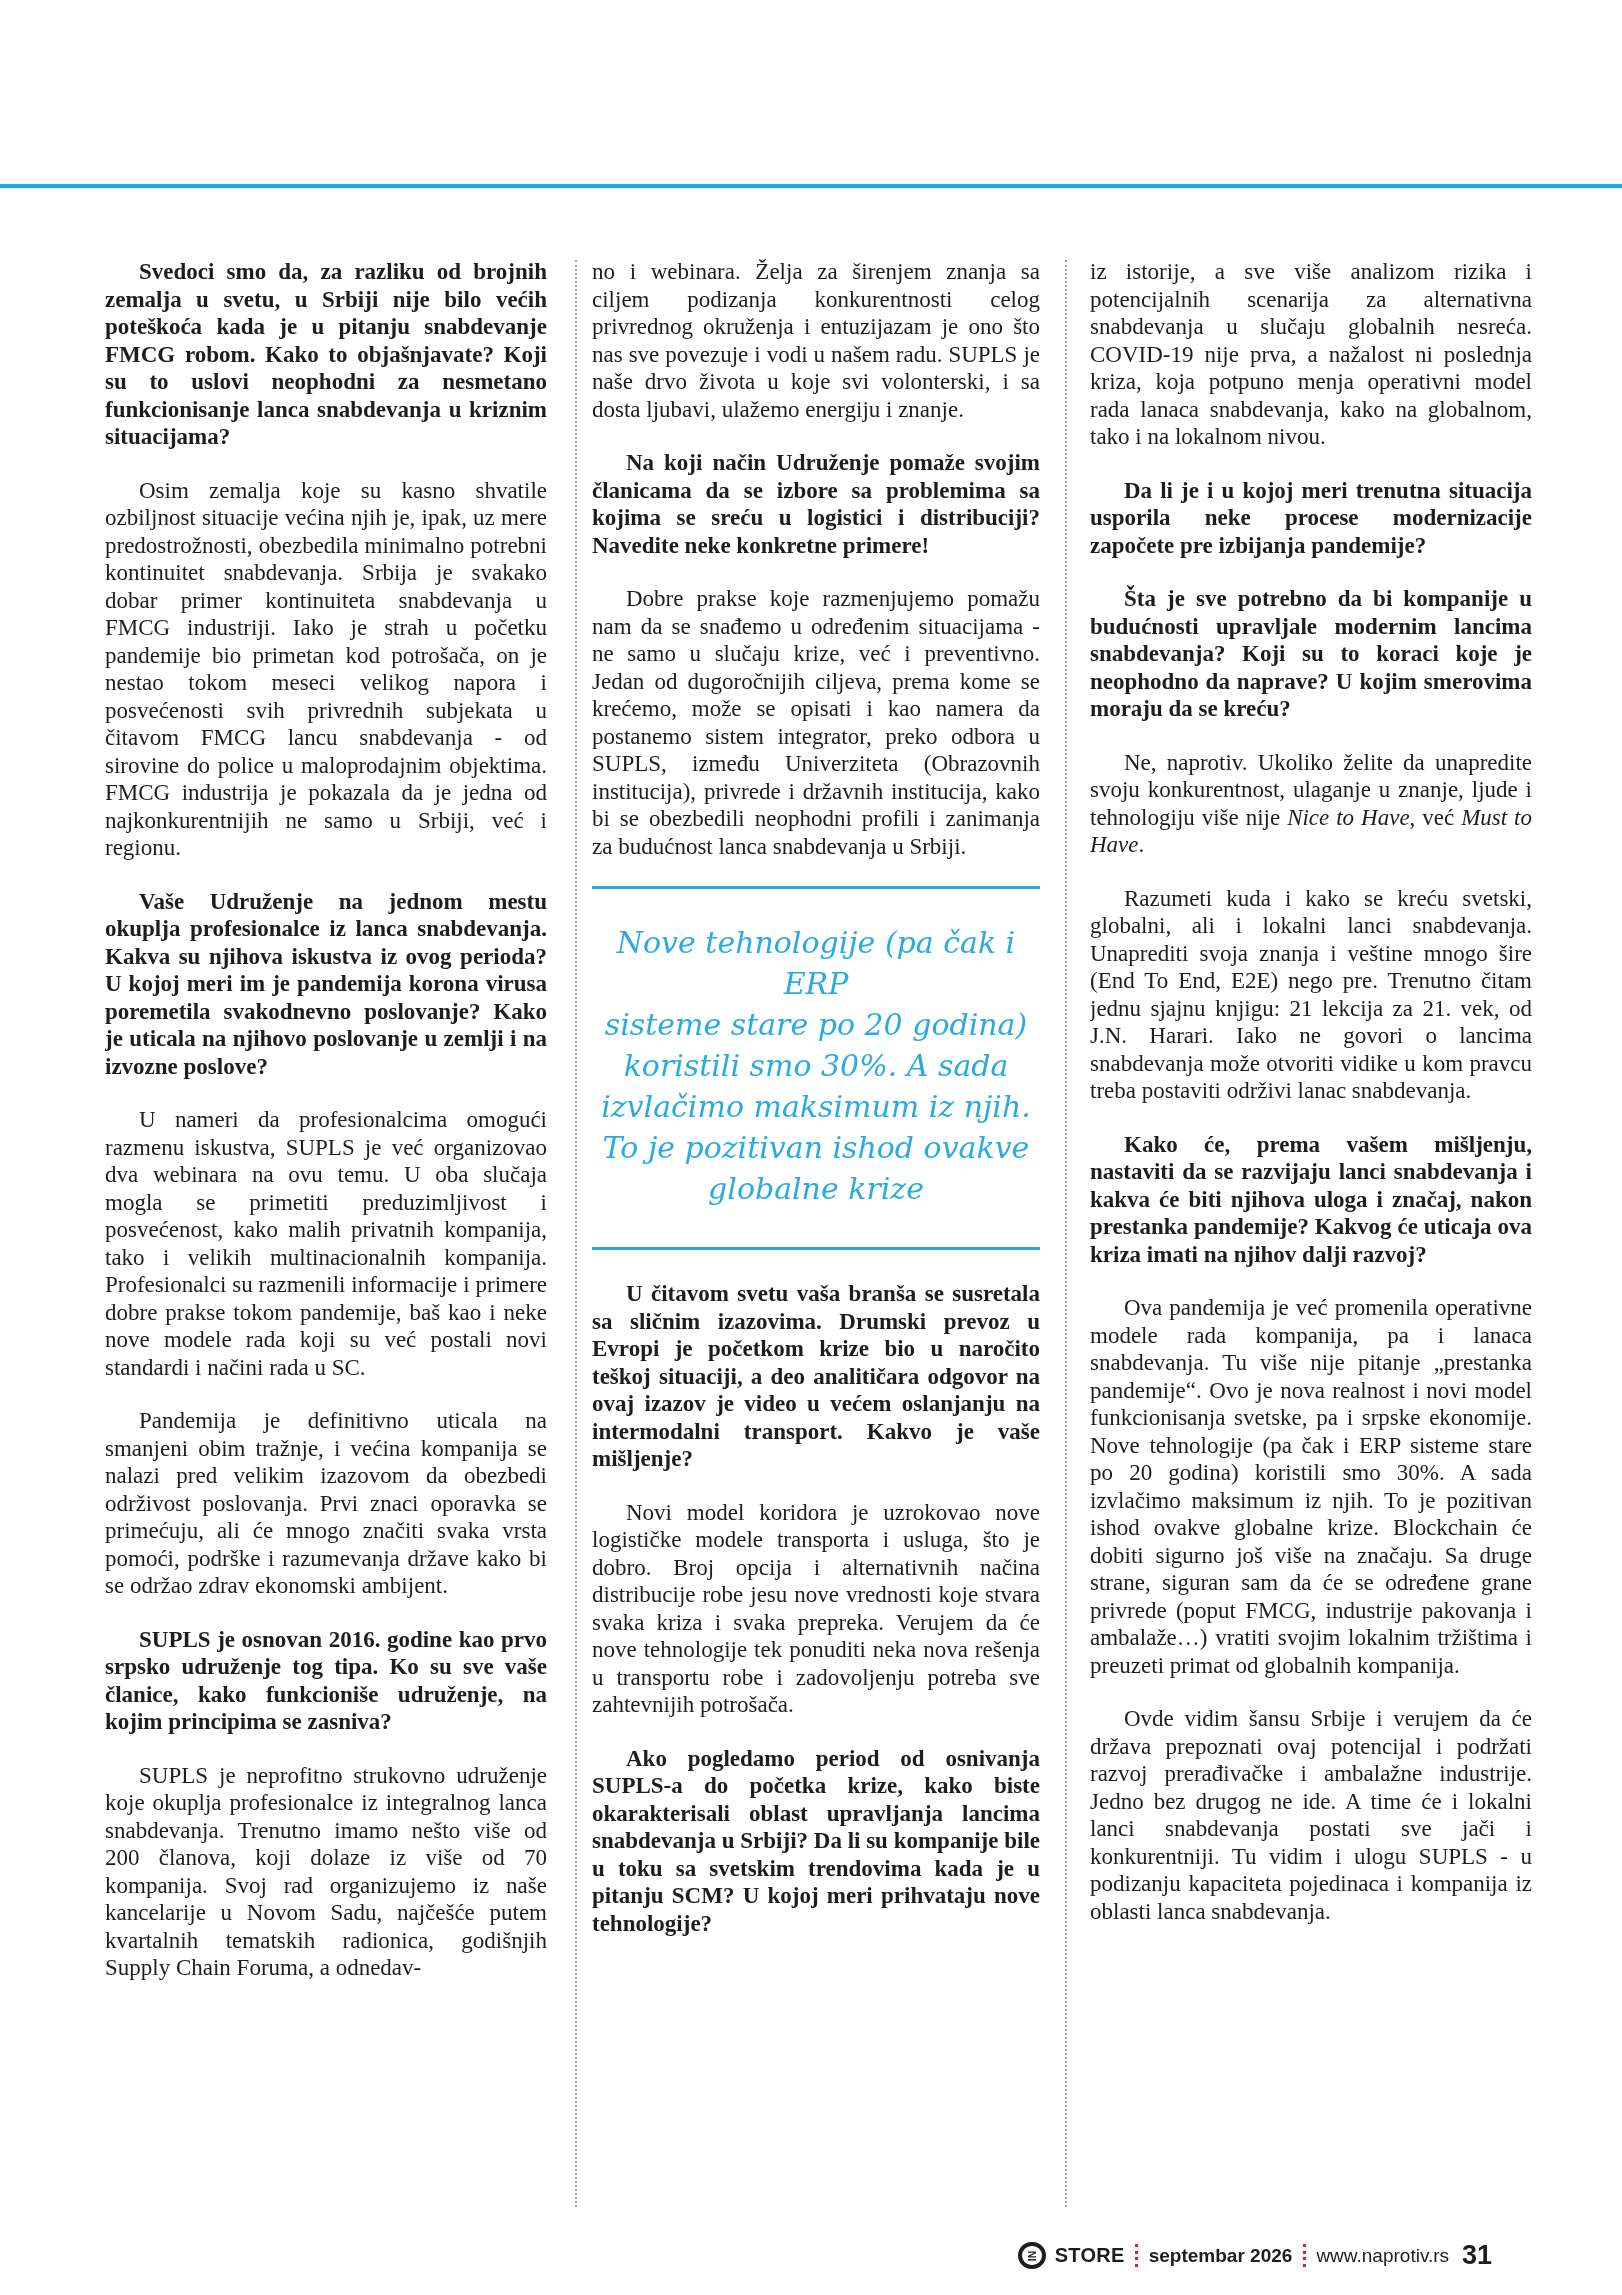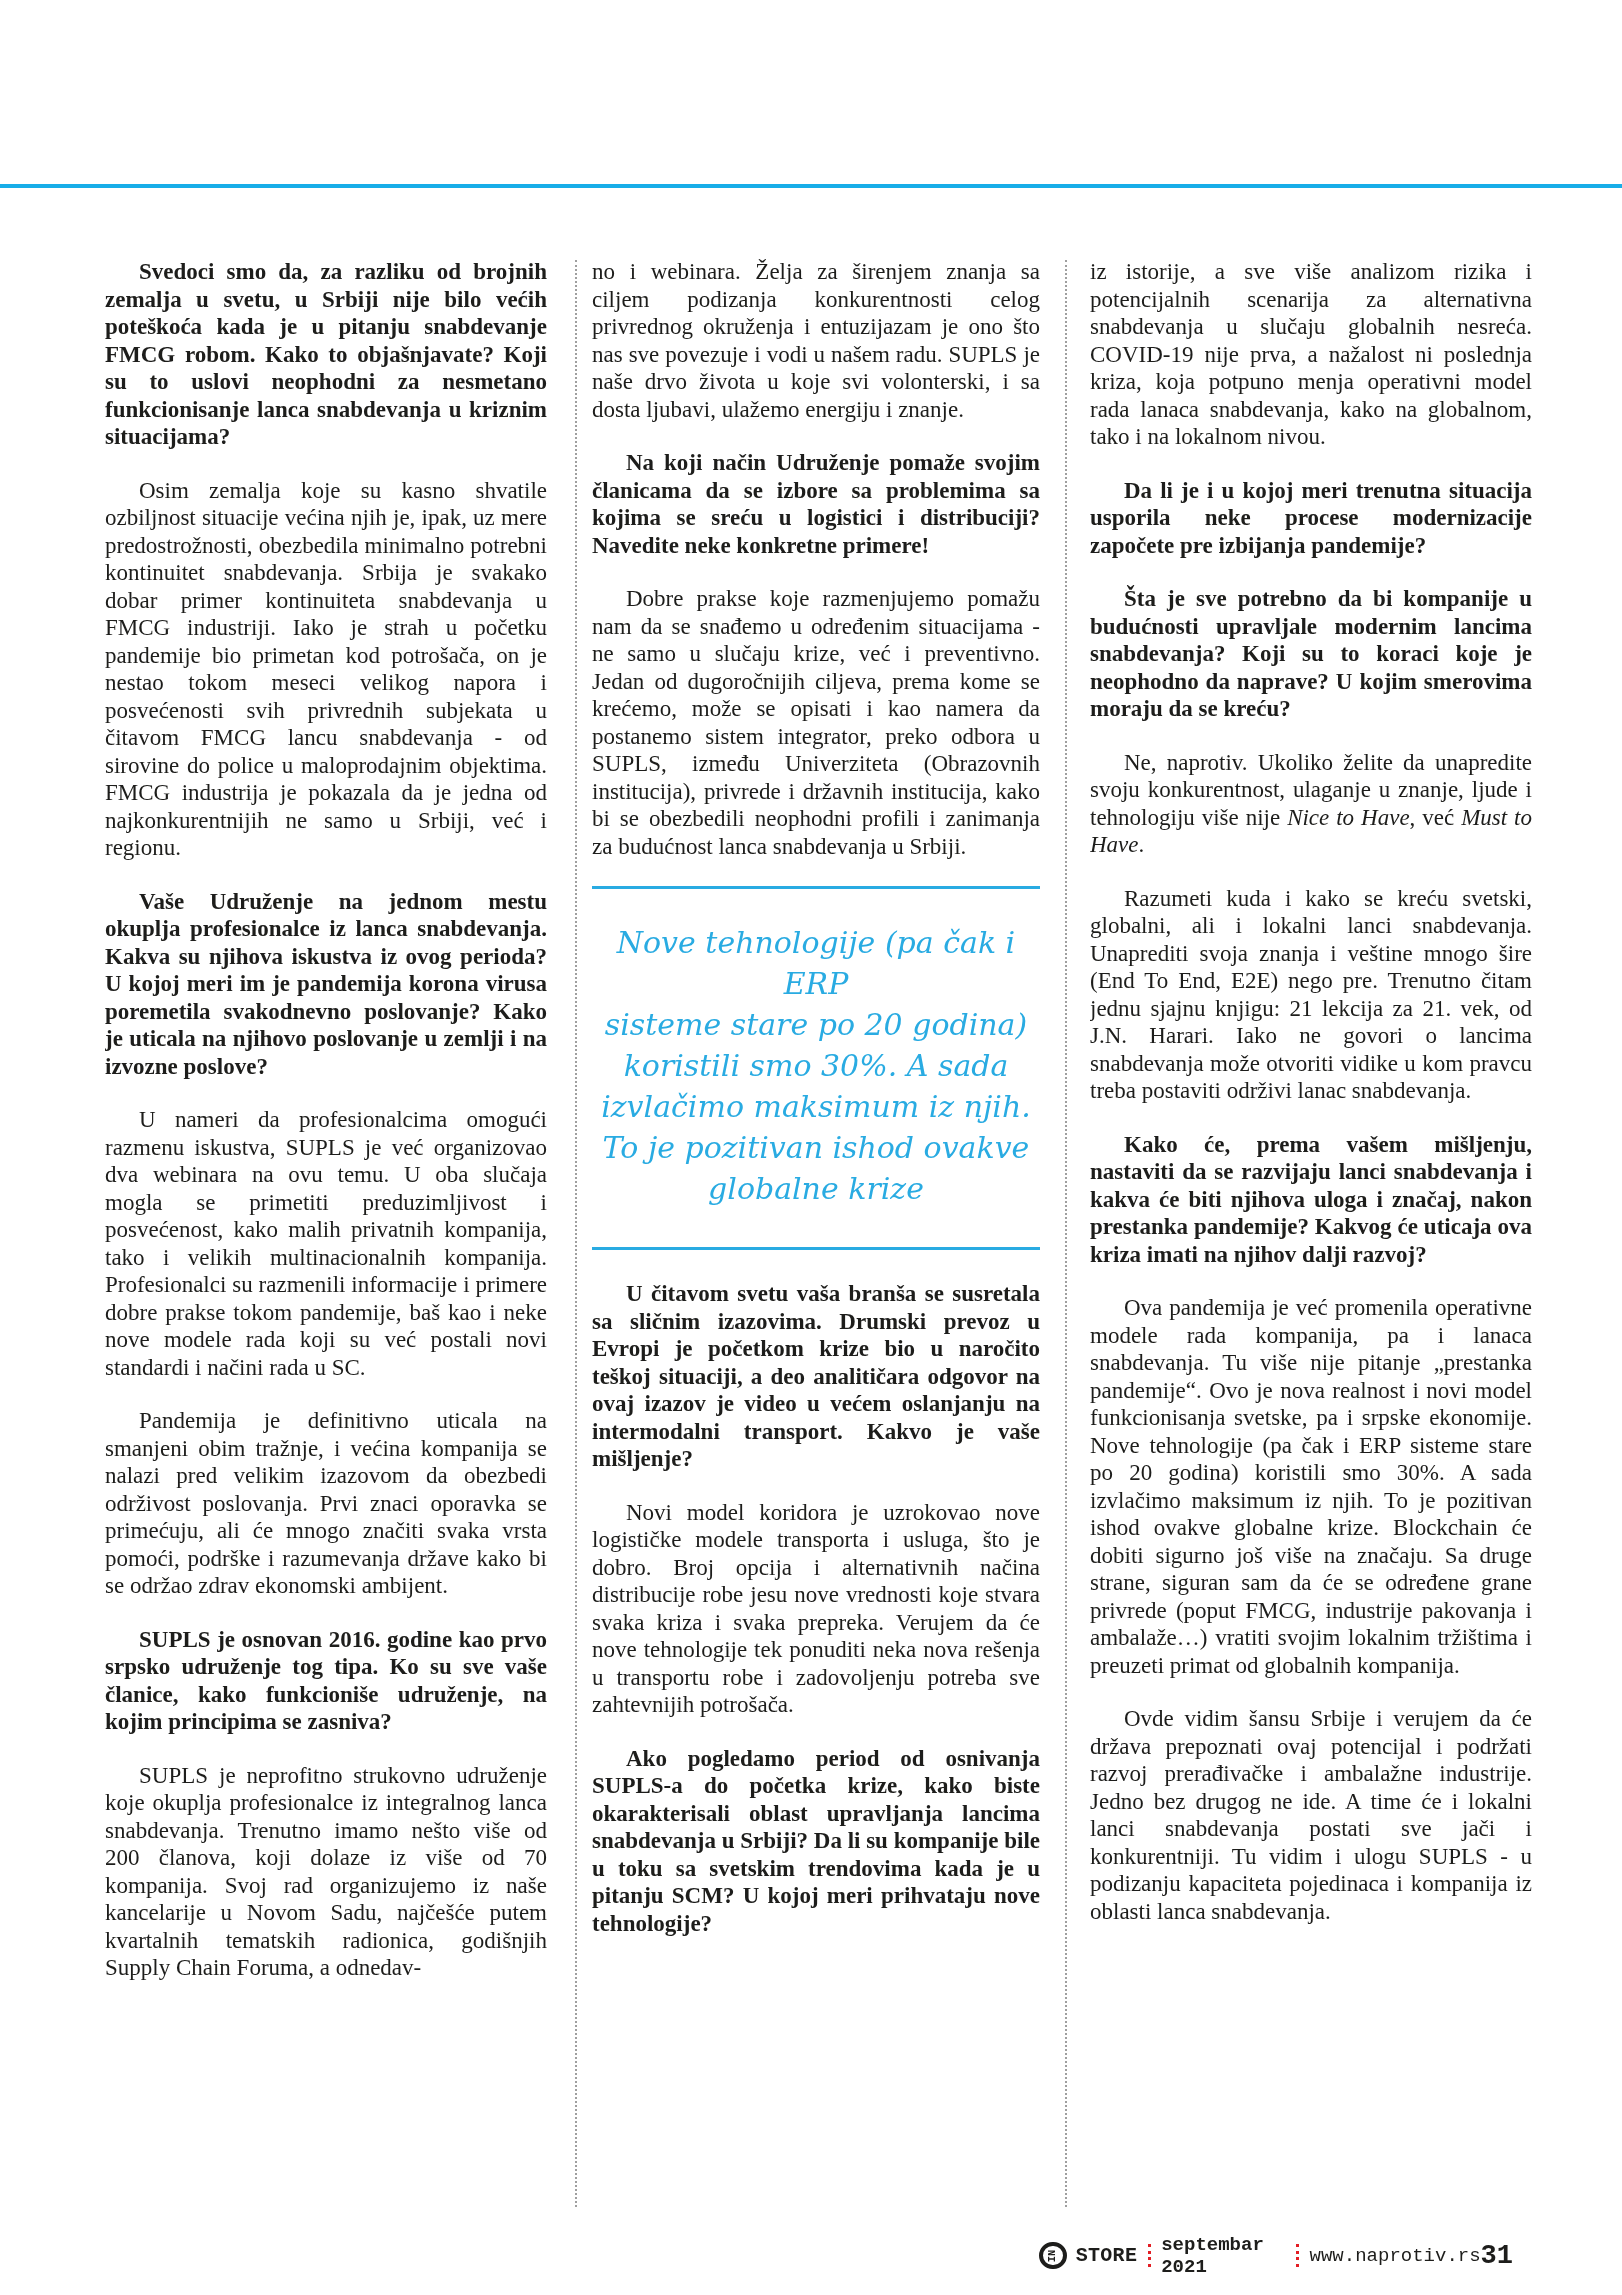--- a/index.html
+++ b/index.html
@@ -47,23 +47,23 @@
   }
   .pullquote p{
     font-family:"DejaVu Serif","Liberation Serif",serif;
     font-style:italic;
     font-size:30px;line-height:41px;
     color:var(--accent);
     text-align:center;
     white-space:pre-line;
   }
   .footer{
-    position:absolute;top:2237px;left:1039px;width:474px;height:37px;
+    position:absolute;top:2237px;left:1018px;width:474px;height:37px;
     display:flex;align-items:center;
-    font-family:Liberation Mono, monospace;
+    font-family:Liberation Sans, sans-serif;
     color:var(--ink);
   }
   .logo-circle{
     width:27.5px;height:27.5px;border-radius:50%;
     border:4.6px solid var(--ink);
     display:flex;align-items:center;justify-content:center;
     flex:0 0 auto;
   }
   .logo-circle span{
     display:block;transform:rotate(-90deg);
@@ -125,18 +125,18 @@
     <p class="body a ind">Ova pandemija je već promenila operativne modele rada kompanija, pa i lanaca snabdevanja. Tu više nije pitanje „prestanka pandemije“. Ovo je nova realnost i novi model funkcionisanja svetske, pa i srpske ekonomije. Nove tehnologije (pa čak i ERP sisteme stare po 20 godina) koristili smo 30%. A sada izvlačimo maksimum iz njih. To je pozitivan ishod ovakve globalne krize. Blockchain će dobiti sigurno još više na značaju. Sa druge strane, siguran sam da će se određene grane privrede (poput FMCG, industrije pakovanja i ambalaže…) vratiti svojim lokalnim tržištima i preuzeti primat od globalnih kompanija.</p>
     <p class="body a ind">Ovde vidim šansu Srbije i verujem da će država prepoznati ovaj potencijal i podržati razvoj prerađivačke i ambalažne industrije. Jedno bez drugog ne ide. A time će i lokalni lanci snabdevanja postati sve jači i konkurentniji. Tu vidim i ulogu SUPLS - u podizanju kapaciteta pojedinaca i kompanija iz oblasti lanca snabdevanja.</p>
   </div>
 
 <div class="footer">
   <div class="logo-circle">
     <span>IN</span>
   </div>
   <div class="logo-store">STORE</div>
   <div class="footer-dots"></div>
-  <div class="footer-issue">septembar 2021</div>
+  <div class="footer-issue">septembar 2026</div>
   <div class="footer-dots"></div>
   <div class="footer-site">www.naprotiv.rs</div>
   <div class="footer-page">31</div>
 </div>
 
 
 </body></html>

